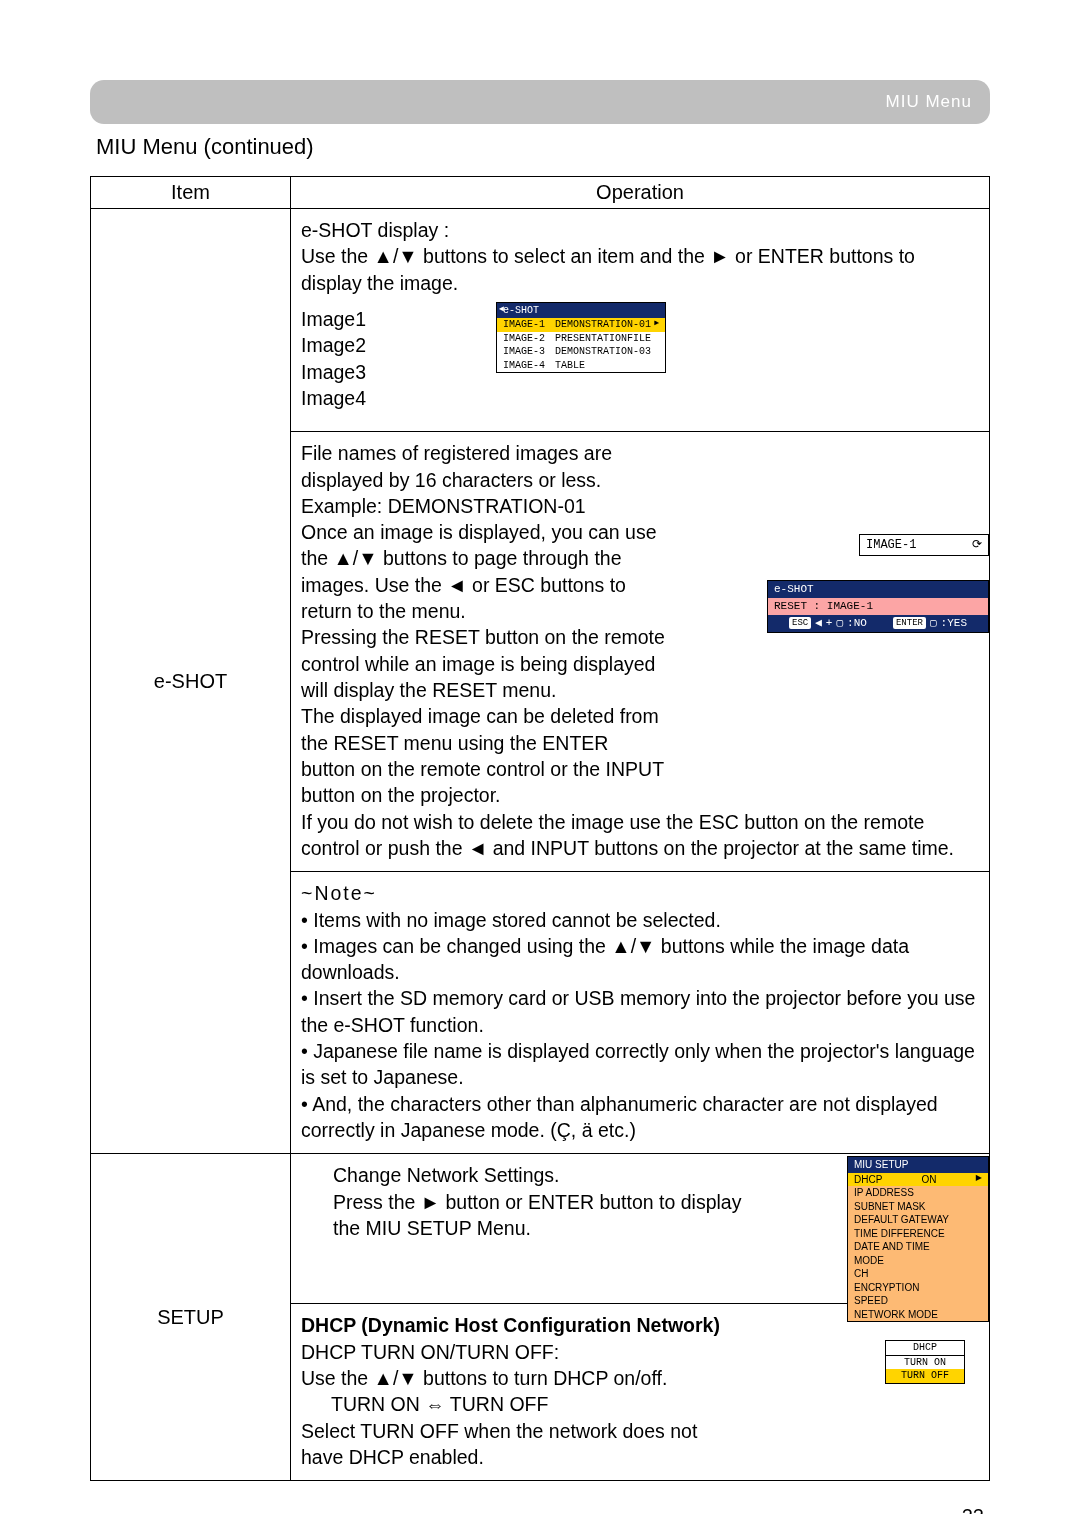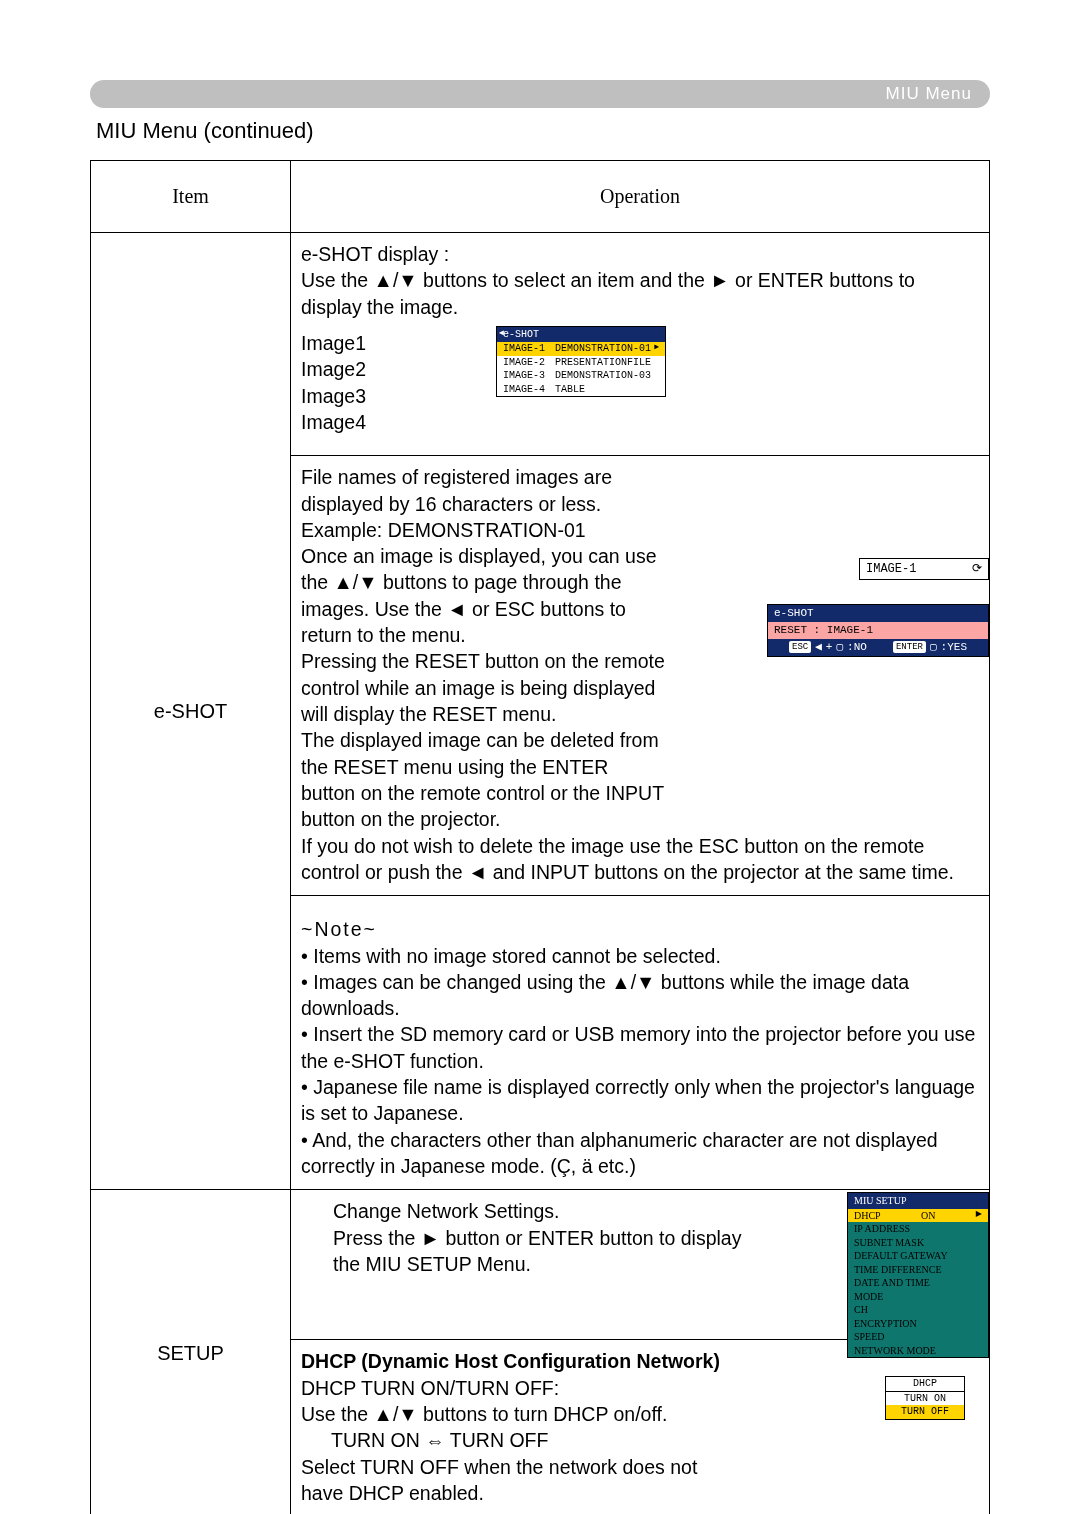--- a/index.html
+++ b/index.html
@@ -7,21 +7,21 @@
     font-family: Arial, Helvetica, sans-serif;
     background: #fff;
     width: 1080px;
     height: 1514px;
     position: relative;
     padding: 80px 90px 40px 90px;
   }
   .header-bar {
     background: #bfbfbf;
     border-radius: 14px;
-    height: 28px;
+    height: 44px;
     display: flex;
     align-items: center;
     justify-content: flex-end;
     padding: 0 18px;
     margin-bottom: 10px;
   }
   .header-bar span {
     color: #fff;
     font-size: 17px;
     letter-spacing: 1px;
@@ -34,23 +34,22 @@
     border-collapse: collapse;
     width: 100%;
   }
   table.main th, table.main td {
     border: 1px solid #000;
     vertical-align: top;
   }
   table.main th {
     font-weight: normal;
     font-size: 20px;
-    padding: 24px 4px;
+    padding: 4px 4px;
     text-align: center;
-    font-family: Liberation Serif, serif;
   }
   .col-item { width: 200px; text-align: center; vertical-align: middle !important; font-size: 20px; }
   .op-cell { padding: 0; }
   .op-section { border-bottom: 1px solid #000; padding: 8px 10px 10px 10px; font-size: 19.5px; line-height: 1.35; }
   .op-section:last-child { border-bottom: none; }
   .op-section.no-border { border-bottom: none; }
   .img-list { margin: 10px 0; }
   .relblock { position: relative; }
   .eshot-menu {
     position: absolute;
@@ -94,43 +93,43 @@
   .reset-menu .t { background: #132a6a; color: #fff; padding: 1px 6px; }
   .reset-menu .r { background: #fca5a5; padding: 1px 6px; }
   .reset-menu .b { background: #132a6a; color: #fff; padding: 1px 21px; display: flex; gap: 4px; align-items: center; }
   .reset-menu .b .key { background: #fff; color: #000; padding: 0 3px; border-radius: 2px; font-size: 9px; }
   .miu-setup {
     position: absolute;
     right: 0;
     top: 2px;
     width: 142px;
     border: 1px solid #000;
-    background: #0f766e;
-    font-family: Liberation Serif, serif;
+    background: #fdba74;
+    font-family: Liberation Sans, sans-serif;
     font-size: 10px;
   }
   .miu-setup .tt { background: #132a6a; color: #fff; padding: 1px 6px; }
   .miu-setup .rw { padding: 0 6px; display: flex; justify-content: space-between; }
   .miu-setup .rw.sel { background: #ffd400; }
   .miu-setup .rw.sel::after { content: "▶"; font-size: 8px; }
   .dhcp-box {
     position: absolute;
     right: 24px;
     top: 192px;
     width: 80px;
     border: 1px solid #000;
     background: #fff;
     font-family: "Courier New", monospace;
     font-size: 10px;
     text-align: center;
   }
   .dhcp-box .tt { border-bottom: 1px solid #000; }
   .dhcp-box .sel { background: #ffd400; }
   .page-num { text-align: right; font-size: 20px; margin-top: 24px; padding-right: 6px; }
-  .note-heading { letter-spacing: 2px; margin-top: 12px; }
+  .note-heading { letter-spacing: 2px; }
   .setup-lower { position: relative; }
 </style>
 </head>
 <body>
 
 <div class="header-bar">
   <span>MIU Menu</span>
 </div>
 
 <div class="continued">MIU Menu (continued)</div>

